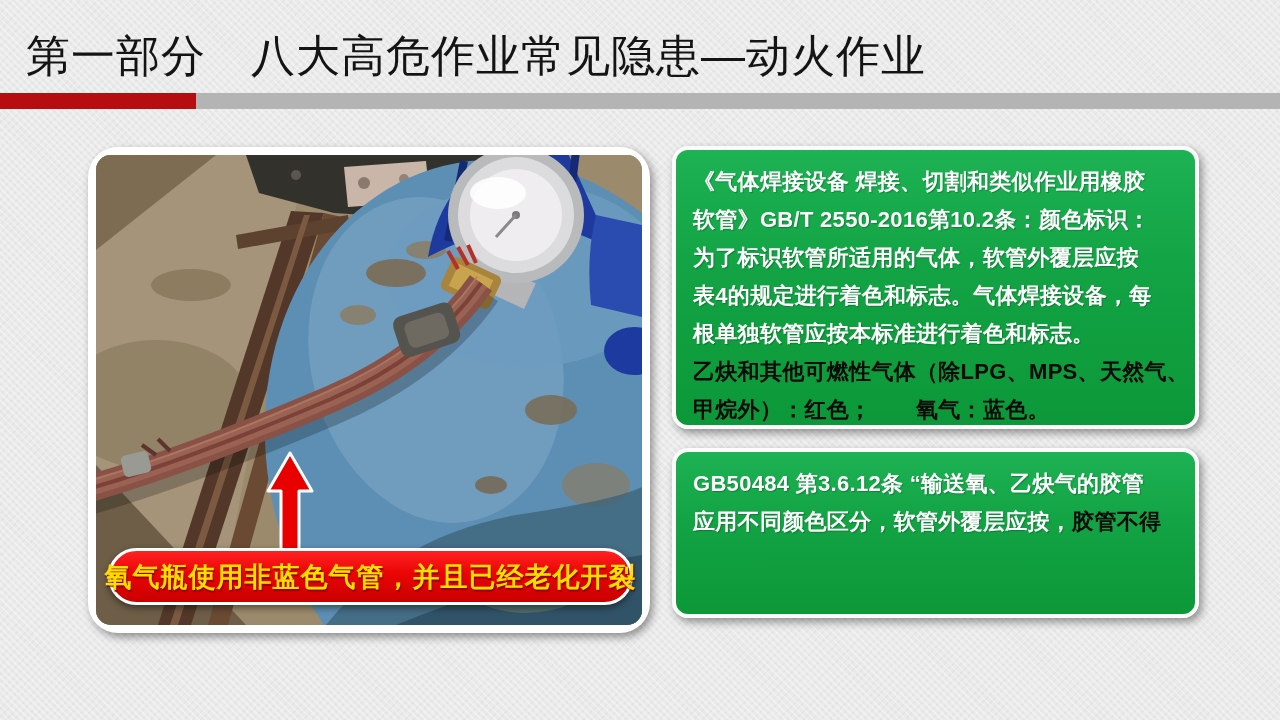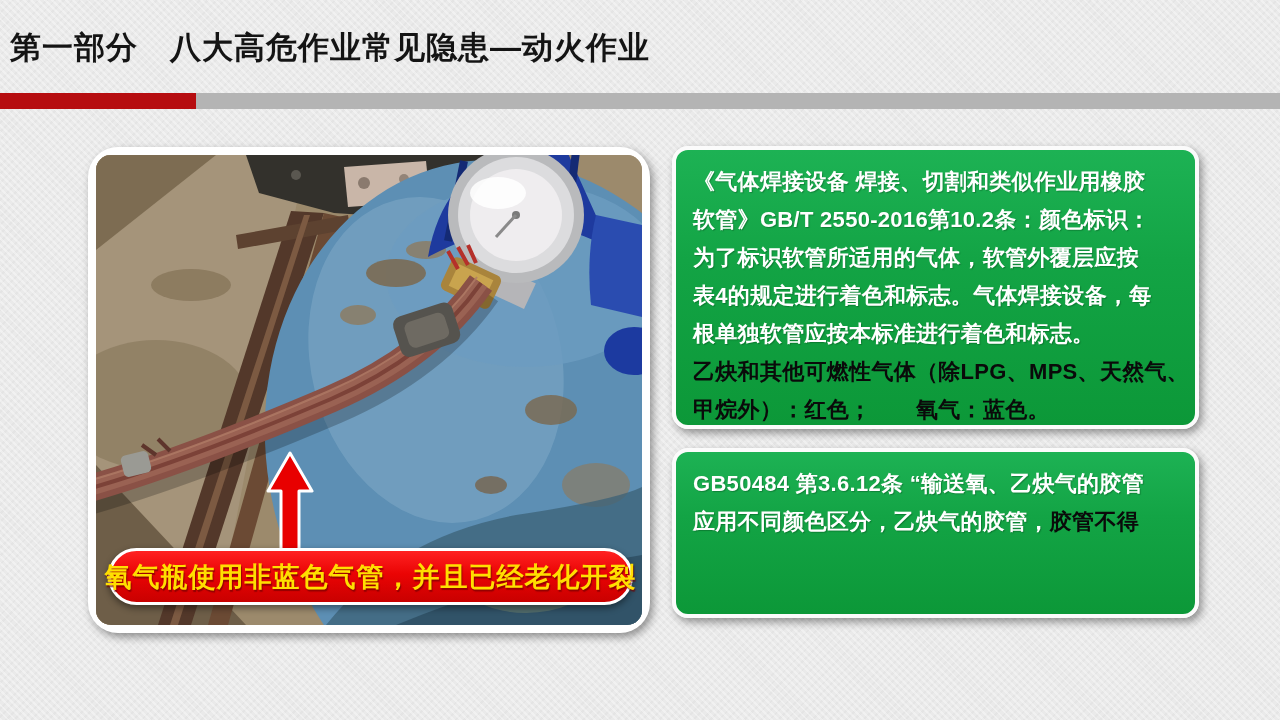--- a/index.html
+++ b/index.html
@@ -5,22 +5,22 @@
   html,body{margin:0;padding:0;}
   .slide{
     position:relative;width:1280px;height:720px;overflow:hidden;
     background-color:#eaeaea;
     background-image:
       repeating-linear-gradient(45deg, rgba(255,255,255,.35) 0 2px, rgba(0,0,0,0) 2px 5px),
       repeating-linear-gradient(-45deg, rgba(0,0,0,.025) 0 2px, rgba(0,0,0,0) 2px 6px);
     font-family:"Liberation Sans","DejaVu Sans",sans-serif;
   }
   .title{
-    position:absolute;left:10px;top:27px;
-    font-size:31px;font-weight:bold;color:#141414;letter-spacing:1px;white-space:nowrap;
+    position:absolute;left:26px;top:27px;
+    font-size:44px;font-weight:normal;color:#141414;letter-spacing:1px;white-space:nowrap;
   }
   .rule-bar{position:absolute;left:0;top:93px;width:1280px;height:16px;background:#b4b4b4;}
   .rule-red{width:196px;height:100%;background:#b60d10;}
 
   
   .photo-card{
     position:absolute;left:88px;top:147px;width:562px;height:486px;
     background:#fff;border-radius:30px;box-shadow:3px 4px 9px rgba(0,0,0,.40);
   }
   .photo{
@@ -172,16 +172,16 @@
     <div class="rline"><span class="wt">软管》GB/T 2550-2016第10.2条：颜色标识：</span><span class="bt"></span></div>
     <div class="rline"><span class="wt">为了标识软管所适用的气体，软管外覆层应按</span><span class="bt"></span></div>
     <div class="rline"><span class="wt">表4的规定进行着色和标志。气体焊接设备，每</span><span class="bt"></span></div>
     <div class="rline"><span class="wt">根单独软管应按本标准进行着色和标志。</span><span class="bt"></span></div>
     <div class="rline"><span class="wt"></span><span class="bt">乙炔和其他可燃性气体（除LPG、MPS、天然气、</span></div>
     <div class="rline"><span class="wt"></span><span class="bt">甲烷外）：红色；　　氧气：蓝色。</span></div>
   </div>
 
   <div class="rule-box box2">
     <div class="rline"><span class="wt">GB50484 第3.6.12条 “输送氧、乙炔气的胶管</span><span class="bt"></span></div>
-    <div class="rline"><span class="wt">应用不同颜色区分，乙炔气的胶管，</span><span class="bt">胶管不得</span></div>
+    <div class="rline"><span class="wt">应用不同颜色区分，软管外覆层应按，</span><span class="bt">胶管不得</span></div>
   </div>
 
 </div>
 
 </body></html>

